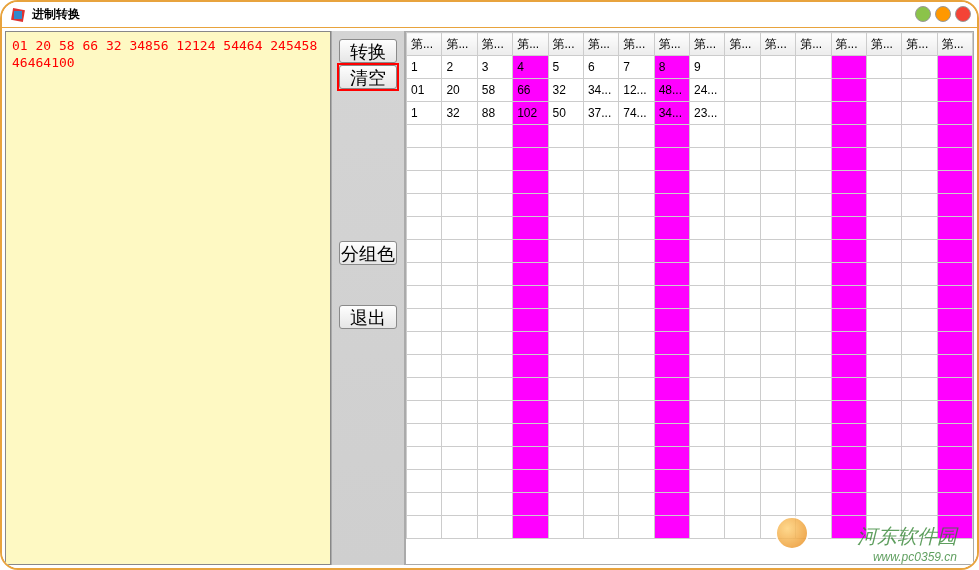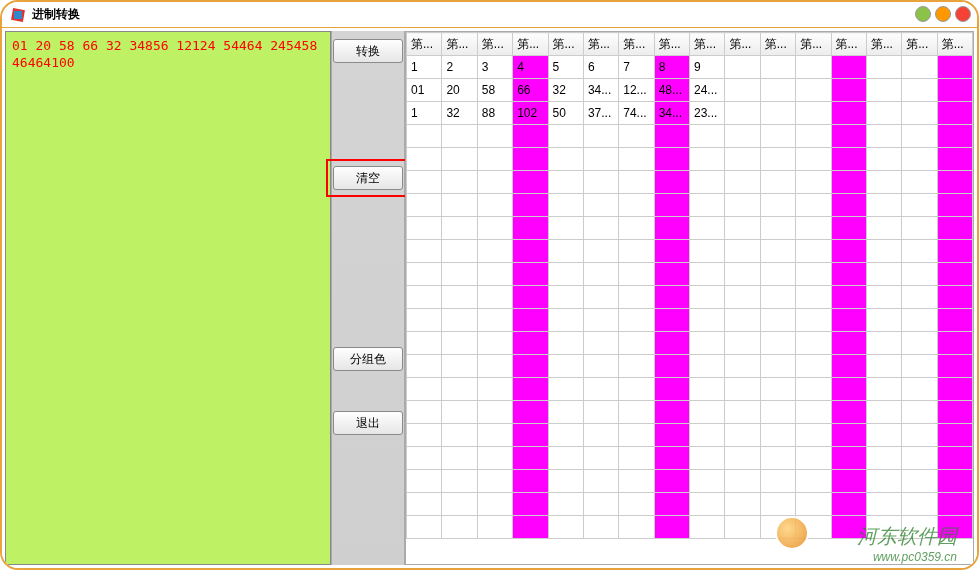--- a/index.html
+++ b/index.html
@@ -34,21 +34,21 @@
   flex: 1;
   display: flex;
   background: #fff;
   padding: 3px;
   gap: 0;
   overflow: hidden;
 }
 
 .left-panel {
   width: 326px;
-  background: #bef264;
+  background: #fef9c3;
   color: #f00;
   font-family: "SimSun", monospace;
   font-size: 13px;
   padding: 6px;
   line-height: 1.3;
   border: 1px solid #888;
   white-space: pre-wrap;
   word-break: break-all;
 }
 
@@ -56,28 +56,28 @@
   width: 74px;
   background: linear-gradient(#d4d4d4,#cfcfcf);
   display: flex; flex-direction: column;
   align-items: center;
   padding-top: 8px;
   gap: 0;
   border-left: 1px solid #aaa;
   border-right: 1px solid #aaa;
 }
 .btn {
-  width: 70px; height: 24px;
+  width: 58px; height: 24px;
   background: linear-gradient(#fefefe,#e6e6e6);
   border: 1px solid #8a8a8a;
   border-radius: 3px;
-  font-size: 12px;
+  font-size: 18px;
   cursor: pointer;
 }
-.btn-red-box { border: 2px solid red; padding: 5px; margin-top: 96px; margin-bottom: 150px; }
+.btn-red-box { border: 2px solid red; margin-bottom: 150px; }
 .btn-spacer-sm { height: 40px; }
 
 .right-panel {
   flex: 1;
   overflow: auto;
   border: 1px solid #aaa;
   background: #fff;
 }
 
 table { border-collapse: collapse; width: 100%; table-layout: fixed; }

